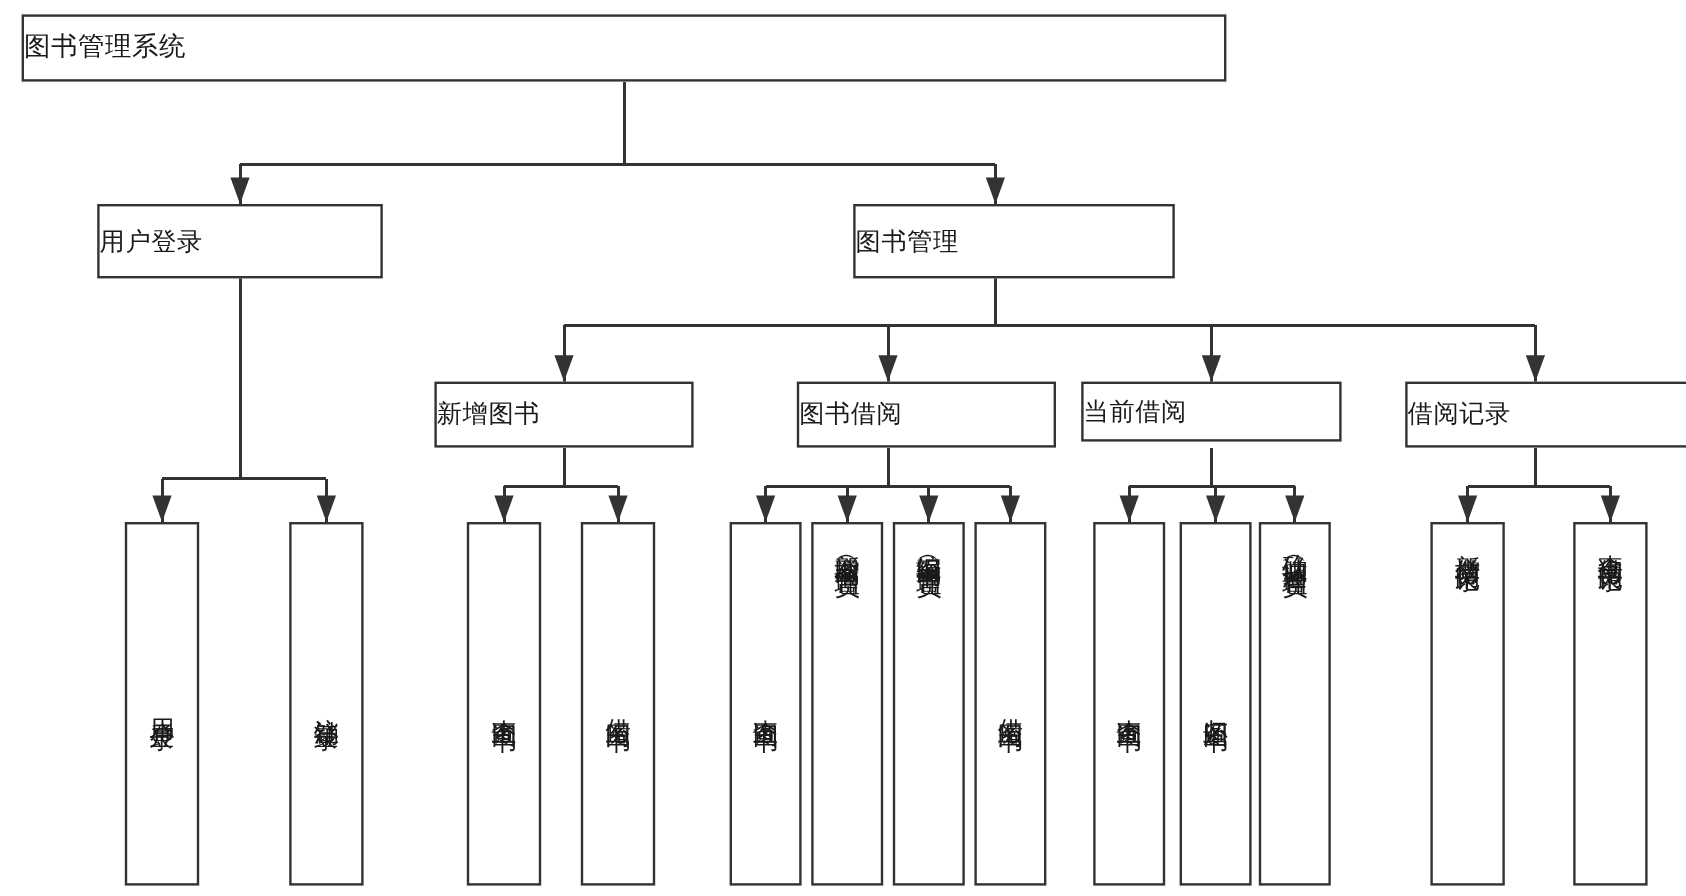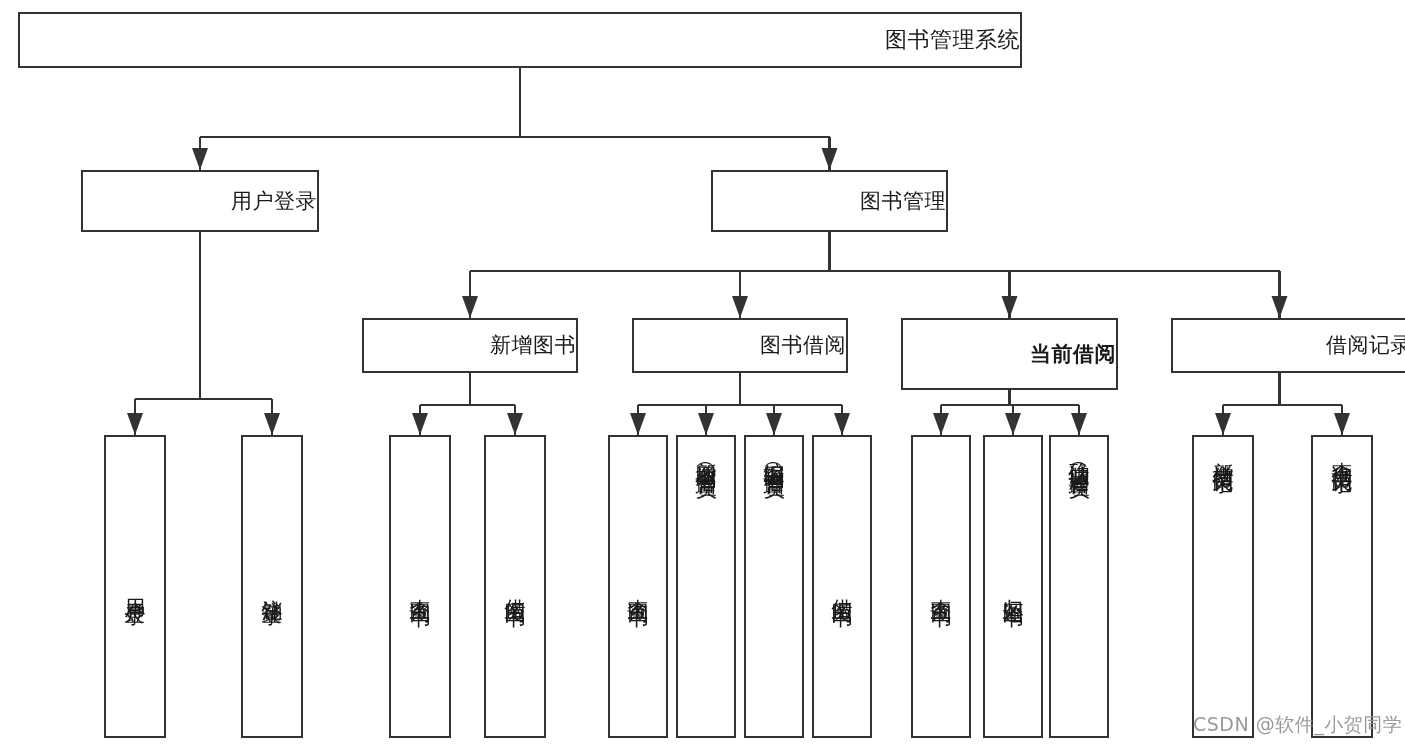--- a/index.html
+++ b/index.html
@@ -27,21 +27,21 @@
     height: 747px;
     pointer-events: none;
   }
   .node {
     position: absolute;
     box-sizing: border-box;
     border: 2px solid #333333;
     background: #ffffff;
     display: flex;
     align-items: center;
-    justify-content: flex-end;
+    justify-content: flex-start;
     color: #1a1a1a;
     z-index: 2;
   }
   .node-label {
     display: block;
     text-align: center;
     line-height: 1.18;
     letter-spacing: 0.5px;
     white-space: nowrap;
   }
@@ -142,30 +142,30 @@
       <line x1="1342" y1="405" x2="1342" y2="435" stroke="#333333" stroke-width="2.5" shape-rendering="crispEdges"></line>
       <polygon points="1334,413 1350,413 1342,435" fill="#333333"></polygon>
     </svg>
   <div id="nodes-layer">
       <div class="node horiz root" style="left: 18px; top: 12px; width: 1004px; height: 56px;">
         <span class="node-label">图书管理系统</span>
       </div>
       <div class="node horiz" style="left: 81px; top: 170px; width: 238px; height: 62px;">
         <span class="node-label">用户登录</span>
       </div>
-      <div class="node horiz" style="left: 711px; top: 170px; width: 237px; height: 62px;">
+      <div class="node horiz" style="left: 711px; top: 170px; width: 268px; height: 62px;">
         <span class="node-label">图书管理</span>
       </div>
       <div class="node horiz" style="left: 362px; top: 318px; width: 216px; height: 55px;">
         <span class="node-label">新增图书</span>
       </div>
-      <div class="node horiz" style="left: 632px; top: 318px; width: 216px; height: 55px;">
+      <div class="node horiz" style="left: 664px; top: 318px; width: 216px; height: 55px;">
         <span class="node-label">图书借阅</span>
       </div>
-      <div class="node horiz" style="left: 901px; top: 318px; width: 217px; height: 72px; font-weight: bold;">
+      <div class="node horiz" style="left: 901px; top: 318px; width: 217px; height: 50px;">
         <span class="node-label">当前借阅</span>
       </div>
       <div class="node horiz" style="left: 1171px; top: 318px; width: 243px; height: 55px;">
         <span class="node-label">借阅记录</span>
       </div>
       <div class="node vert centered" style="left: 104px; top: 435px; width: 62px; height: 303px;">
         <span class="node-label">用户登录</span>
       </div>
       <div class="node vert centered" style="left: 241px; top: 435px; width: 62px; height: 303px;">
         <span class="node-label">注销登录</span>
@@ -197,14 +197,13 @@
       <div class="node vert" style="left: 1049px; top: 435px; width: 60px; height: 303px;">
         <span class="node-label">确认归还（管理员）</span>
       </div>
       <div class="node vert" style="left: 1192px; top: 435px; width: 62px; height: 303px;">
         <span class="node-label">新增借阅记录</span>
       </div>
       <div class="node vert" style="left: 1311px; top: 435px; width: 62px; height: 303px;">
         <span class="node-label">查询借阅记录</span>
       </div>
     </div>
-  <div class="watermark">CSDN @软件_小贺同学</div>
 </div>
 
 </body></html>

